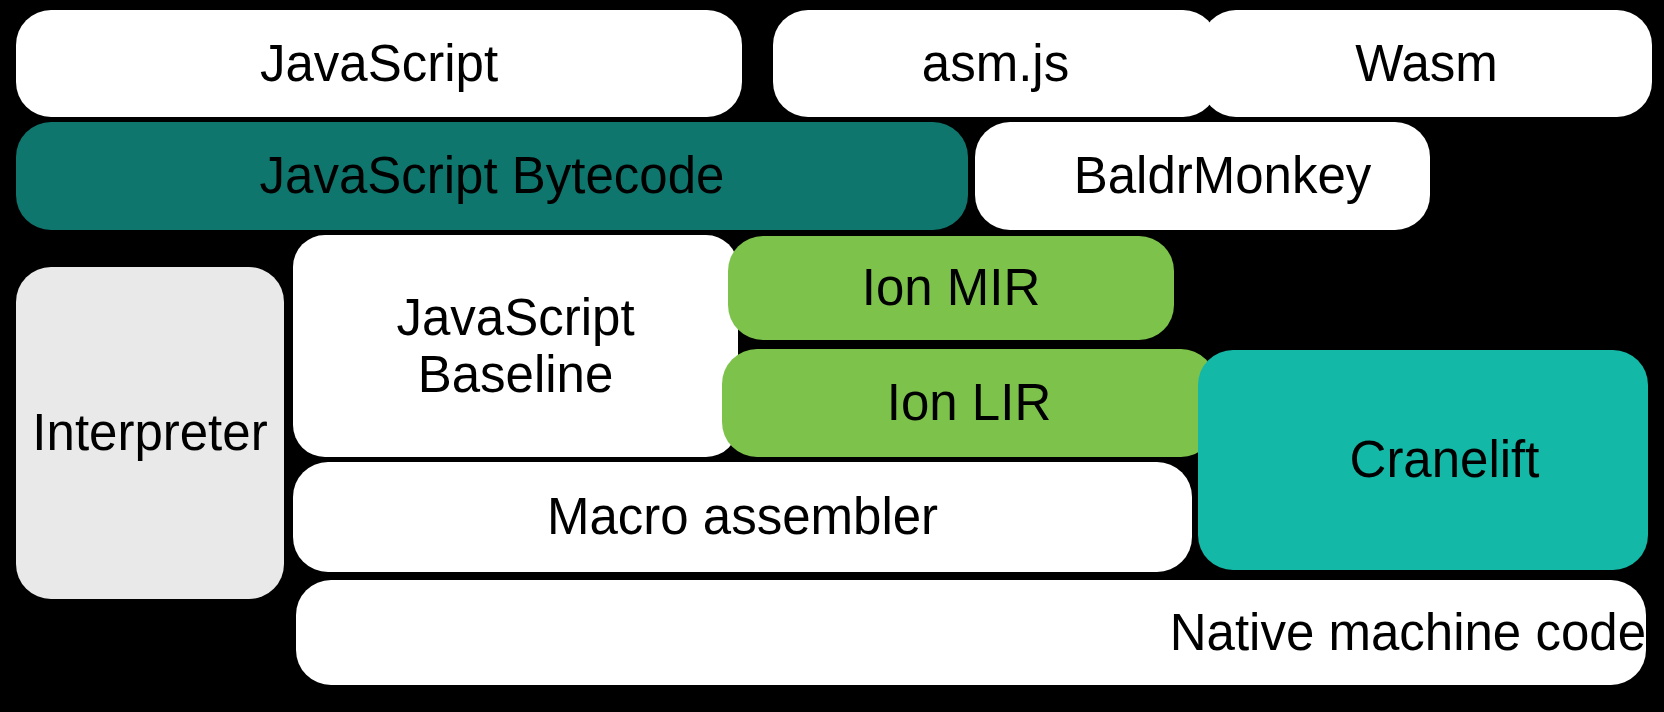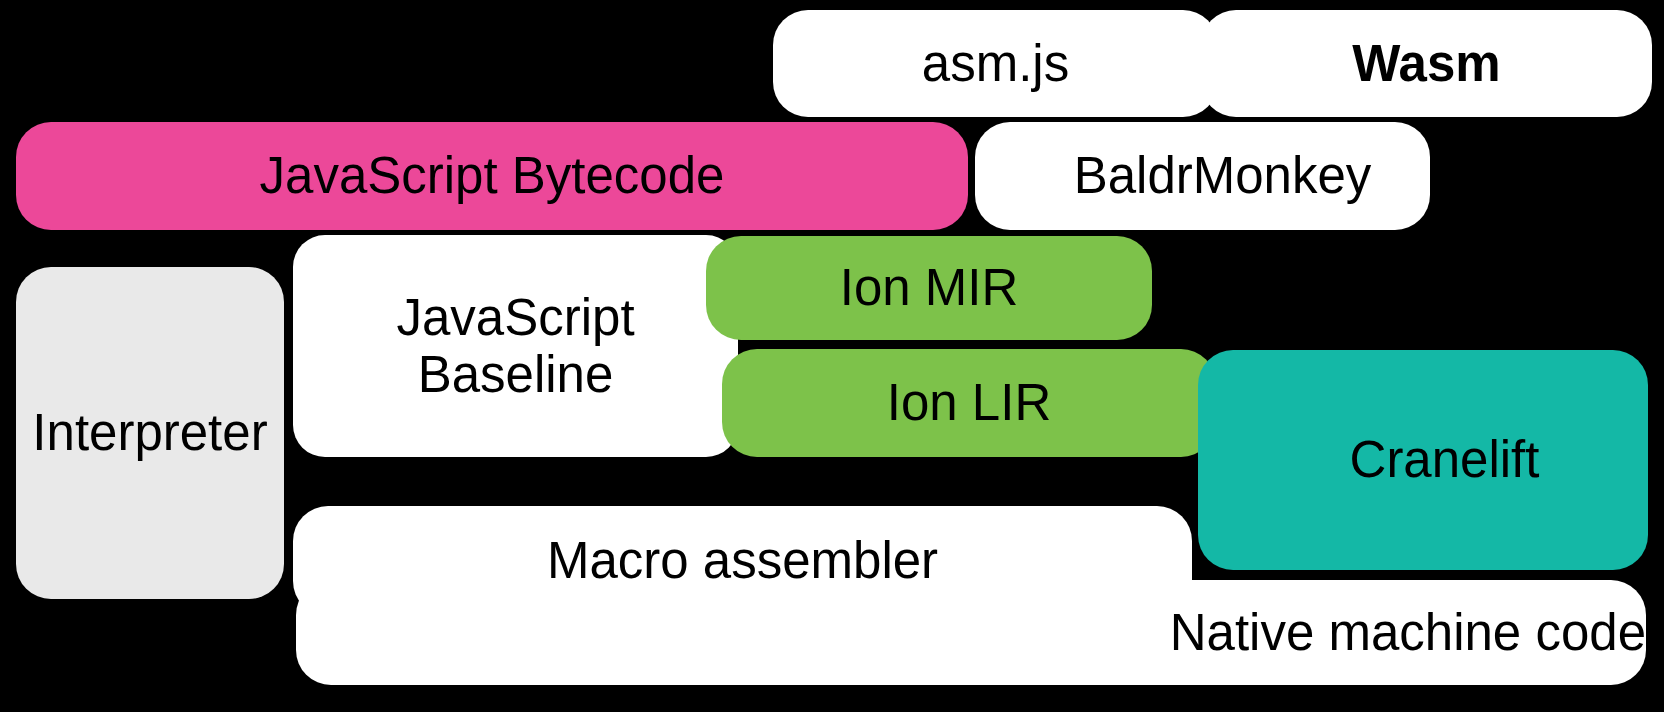--- a/index.html
+++ b/index.html
@@ -19,47 +19,50 @@
     justify-content: center;
     text-align: center;
     font-size: 51px;
     line-height: 1.12;
     color: #000;
     box-sizing: border-box;
   }
   
   #n-javascript  { left: 16px;   top: 10px;  width: 726px;  height: 107px; }
   #n-asmjs       { left: 748px;  top: 10px;  width: 445px;  height: 107px; }
-  #n-wasm        { left: 1201px; top: 10px;  width: 451px;  height: 107px; font-weight: bold; }
+  #n-wasm        { left: 1201px; top: 10px;  width: 451px;  height: 107px; }
   #n-bytecode    { left: 16px;   top: 122px; width: 952px;  height: 108px; }
   #n-baldrmonkey { left: 975px;  top: 122px; width: 455px;  height: 108px; }
   #n-interpreter { left: 16px;   top: 238px; width: 268px;  height: 332px; }
   #n-baseline    { left: 293px;  top: 235px; width: 445px;  height: 222px; border-radius: 32px; }
   #n-baseline .label { max-width: 330px; }
-  #n-ionmir      { left: 706px;  top: 236px; width: 446px;  height: 104px; }
+  #n-ionmir      { left: 728px;  top: 236px; width: 446px;  height: 104px; }
   #n-ionlir      { left: 722px;  top: 349px; width: 494px;  height: 108px; }
   #n-cranelift   { left: 1198px; top: 350px; width: 450px;  height: 220px; }
   #n-macro       { left: 293px;  top: 462px; width: 899px;  height: 110px; }
   #n-native      { left: 296px;  top: 580px; width: 1350px; height: 105px; }
 </style>
 </head>
 <body>
 
 <div class="canvas" style="background-color: rgb(0, 0, 0);">
 
+  <div id="n-javascript" class="node" style="background-color: rgb(255, 255, 255);">
+    <span class="label">JavaScript</span>
+  </div>
 
   <div id="n-asmjs" class="node" style="background-color: rgb(255, 255, 255); margin-left: 25px;">
     <span class="label">asm.js</span>
   </div>
 
   <div id="n-wasm" class="node" style="background-color: rgb(255, 255, 255);">
     <span class="label">Wasm</span>
   </div>
 
-  <div id="n-bytecode" class="node" style="background-color: #ec4899; justify-content: center;">
+  <div id="n-bytecode" class="node" style="background-color: #0f766e; justify-content: center;">
     <span class="label">JavaScript Bytecode</span>
   </div>
 
   <div id="n-baldrmonkey" class="node" style="background-color: rgb(255, 255, 255); padding-left: 40px;">
     <span class="label">BaldrMonkey</span>
   </div>
 
   <div id="n-interpreter" class="node" style="background-color: rgb(233, 233, 233); margin-top: 29px;">
     <span class="label">Interpreter</span>
   </div>
@@ -73,21 +76,21 @@
   </div>
 
   <div id="n-ionlir" class="node" style="background-color: rgb(125, 194, 74);">
     <span class="label">Ion LIR</span>
   </div>
 
   <div id="n-cranelift" class="node" style="background-color: #14b8a6; padding-left: 43px;">
     <span class="label">Cranelift</span>
   </div>
 
-  <div id="n-macro" class="node" style="background-color: rgb(255, 255, 255); margin-top: 44px;">
+  <div id="n-macro" class="node" style="background-color: rgb(255, 255, 255);">
     <span class="label">Macro assembler</span>
   </div>
 
   <div id="n-native" class="node" style="background-color: rgb(255, 255, 255); justify-content: flex-end;">
     <span class="label">Native machine code</span>
   </div>
 
 </div>
 
 </body></html>

